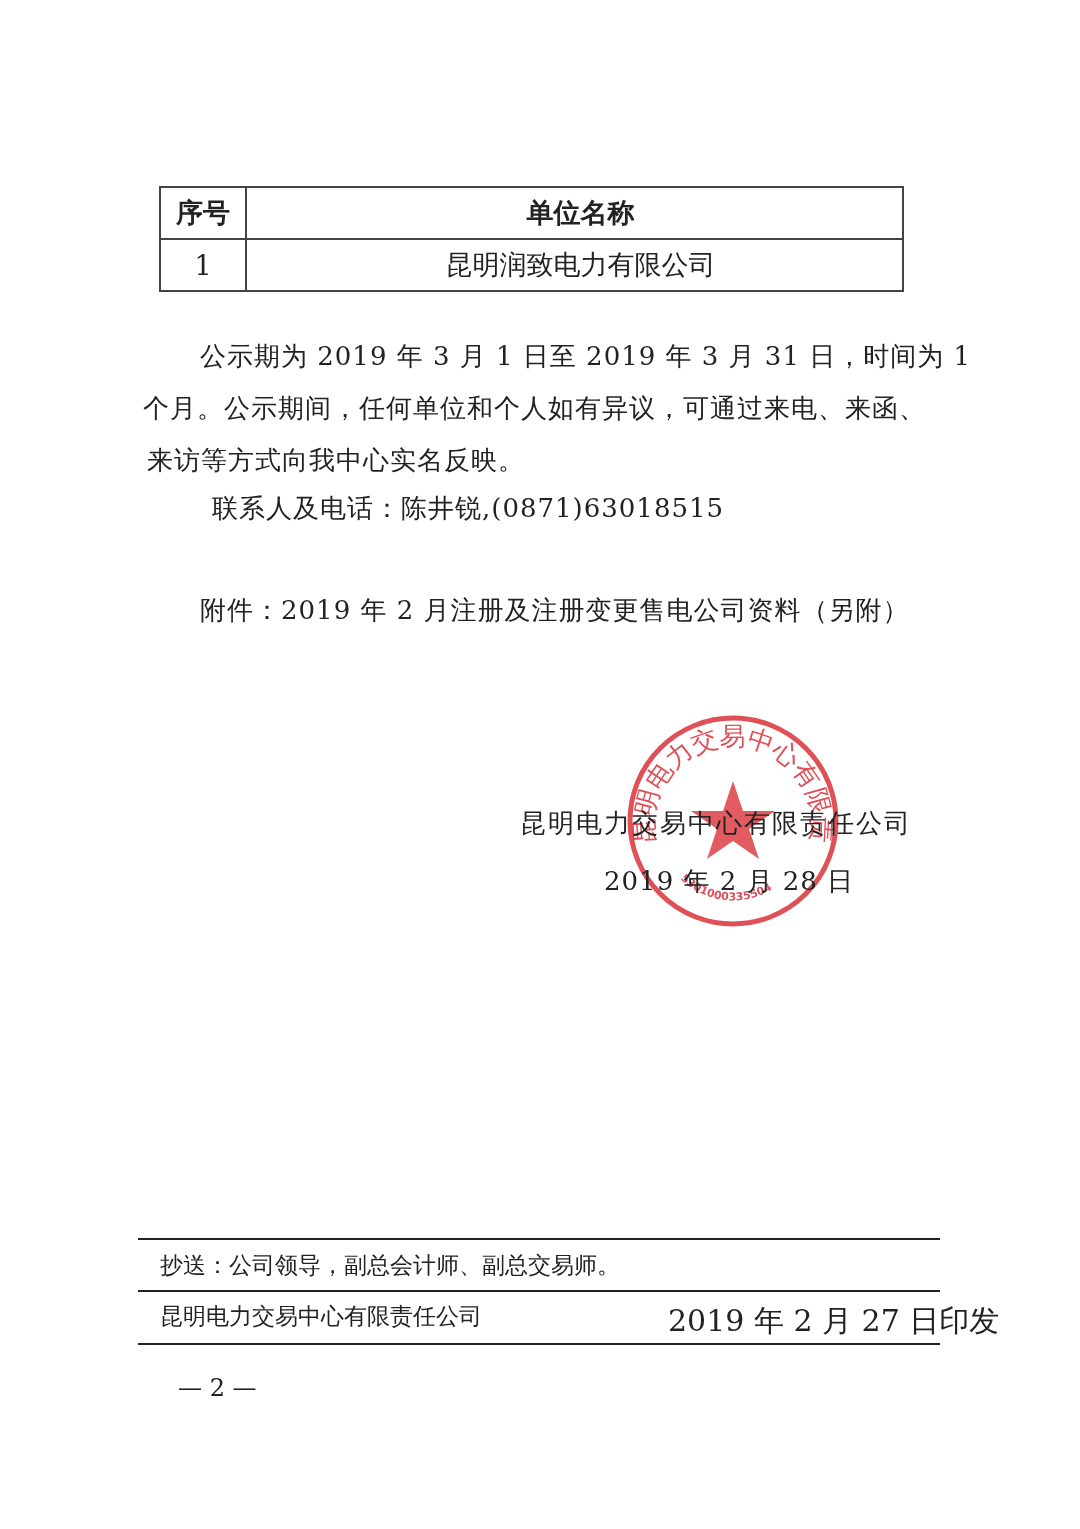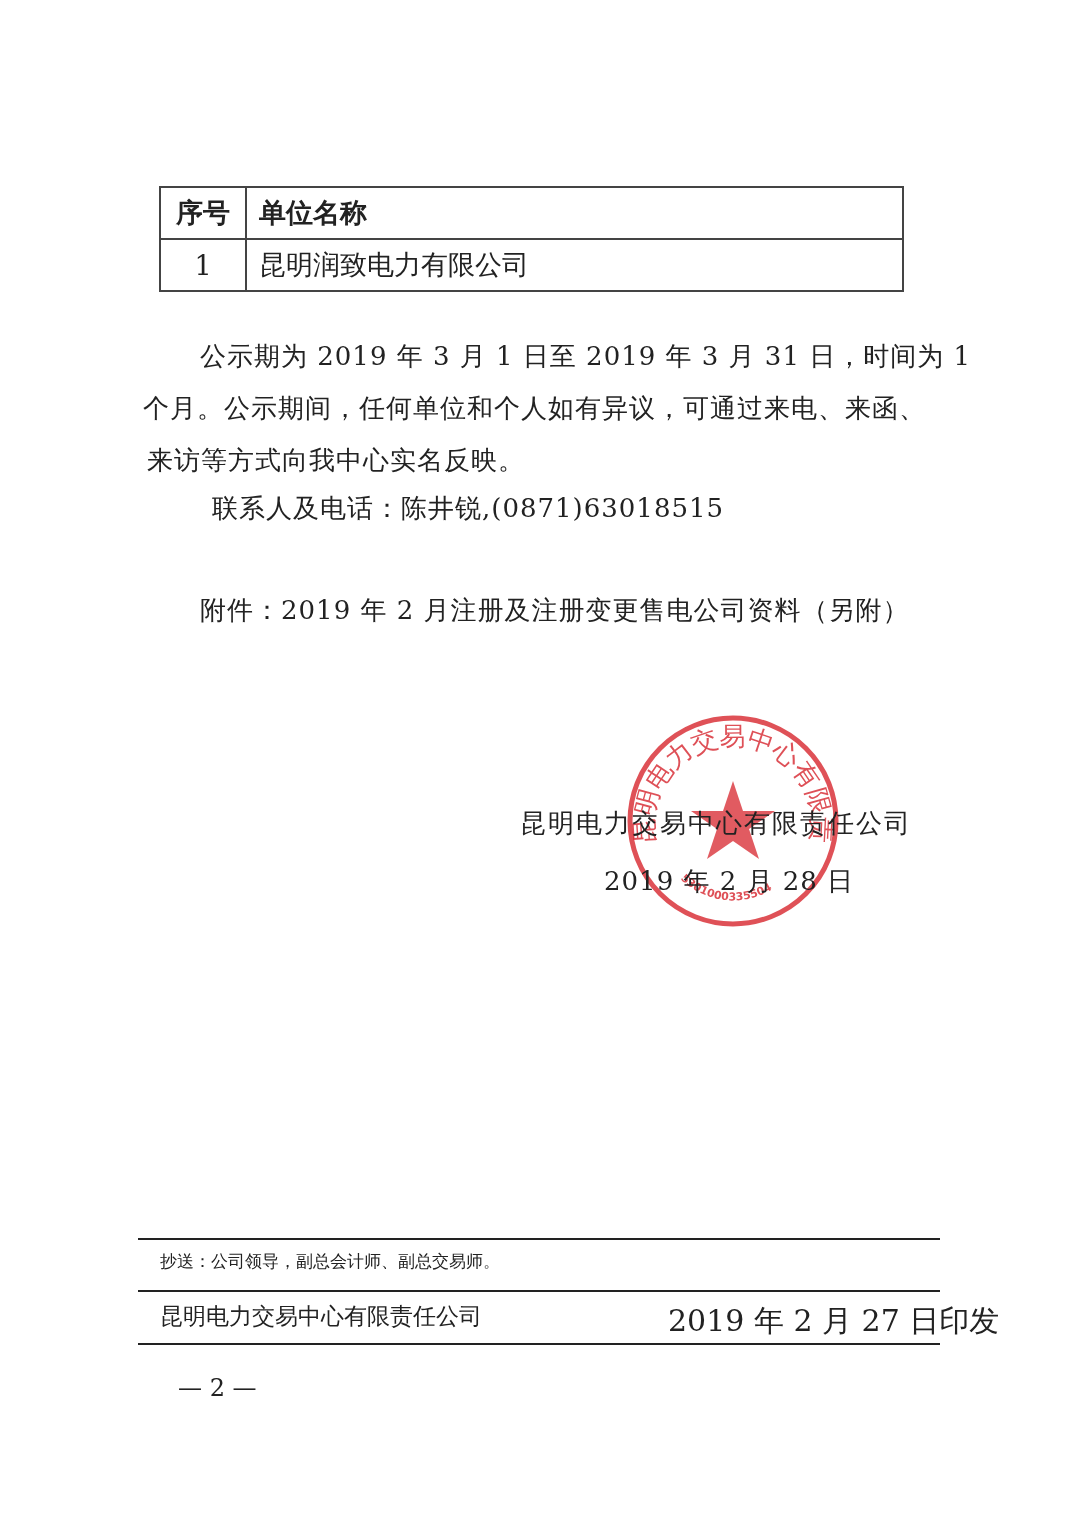--- a/index.html
+++ b/index.html
@@ -13,21 +13,21 @@
     position: absolute; left: 159px; top: 186px; width: 745px;
     border-collapse: collapse; font-size: 27px;
   }
   table.units td, table.units th {
     border: 2px solid #444; height: 50px; padding: 0;
     font-weight: bold;
   }
   table.units th { font-weight: bold; }
   table.units td { font-weight: normal; }
   .c1 { width: 84px; text-align: center; }
-  .c2 { text-align: left; padding-left: 12px !important; }
+  .c2 { text-align: center; padding-left: 12px !important; }
   th.c2 { }
   .para { font-size: 26px; line-height: 52px; letter-spacing: 1px; }
   .line { position: absolute; left: 138px; width: 802px; background: #222; }
   .stamp { position: absolute; left: 625px; top: 713px; width: 216px; height: 216px; }
 </style>
 </head>
 <body>
 
 <table class="units">
   <tbody>
@@ -60,18 +60,18 @@
   <text font-size="11" fill="#d9323a" opacity="0.85" font-family="DejaVu Sans, sans-serif" font-weight="bold">
     <textPath href="#arcBot" startOffset="8">5301000335504</textPath>
   </text>
   <polygon points="108,68 118,98 150,98 124,116 134,146 108,128 82,146 92,116 66,98 98,98" fill="#d9323a" opacity="0.8"></polygon>
 </svg>
 
 <div class="abs para" style="left:520px; top:797px; letter-spacing:2px;">昆明电力交易中心有限责任公司</div>
 <div class="abs para" style="left:604px; top:855px;">2019 年 2 月 28 日</div>
 
 <div class="line" style="top:1238px; height:2px;"></div>
-<div class="abs" style="left:160px; top:1250px; font-size:17px;">抄送：公司领导，副总会计师、副总交易师。</div>
+<div class="abs" style="left:160px; top:1250px; font-size:23px;">抄送：公司领导，副总会计师、副总交易师。</div>
 <div class="line" style="top:1290px; height:1.5px;"></div>
 <div class="abs" style="left:160px; top:1301px; font-size:23px;">昆明电力交易中心有限责任公司</div>
 <div class="abs" style="left:668px; top:1301px; font-size:30px;">2019 年 2 月 27 日印发</div>
 <div class="line" style="top:1343px; height:2px;"></div>
 <div class="abs" style="left:178px; top:1374px; font-size:24px;">— 2 —</div>
 
 </body></html>

